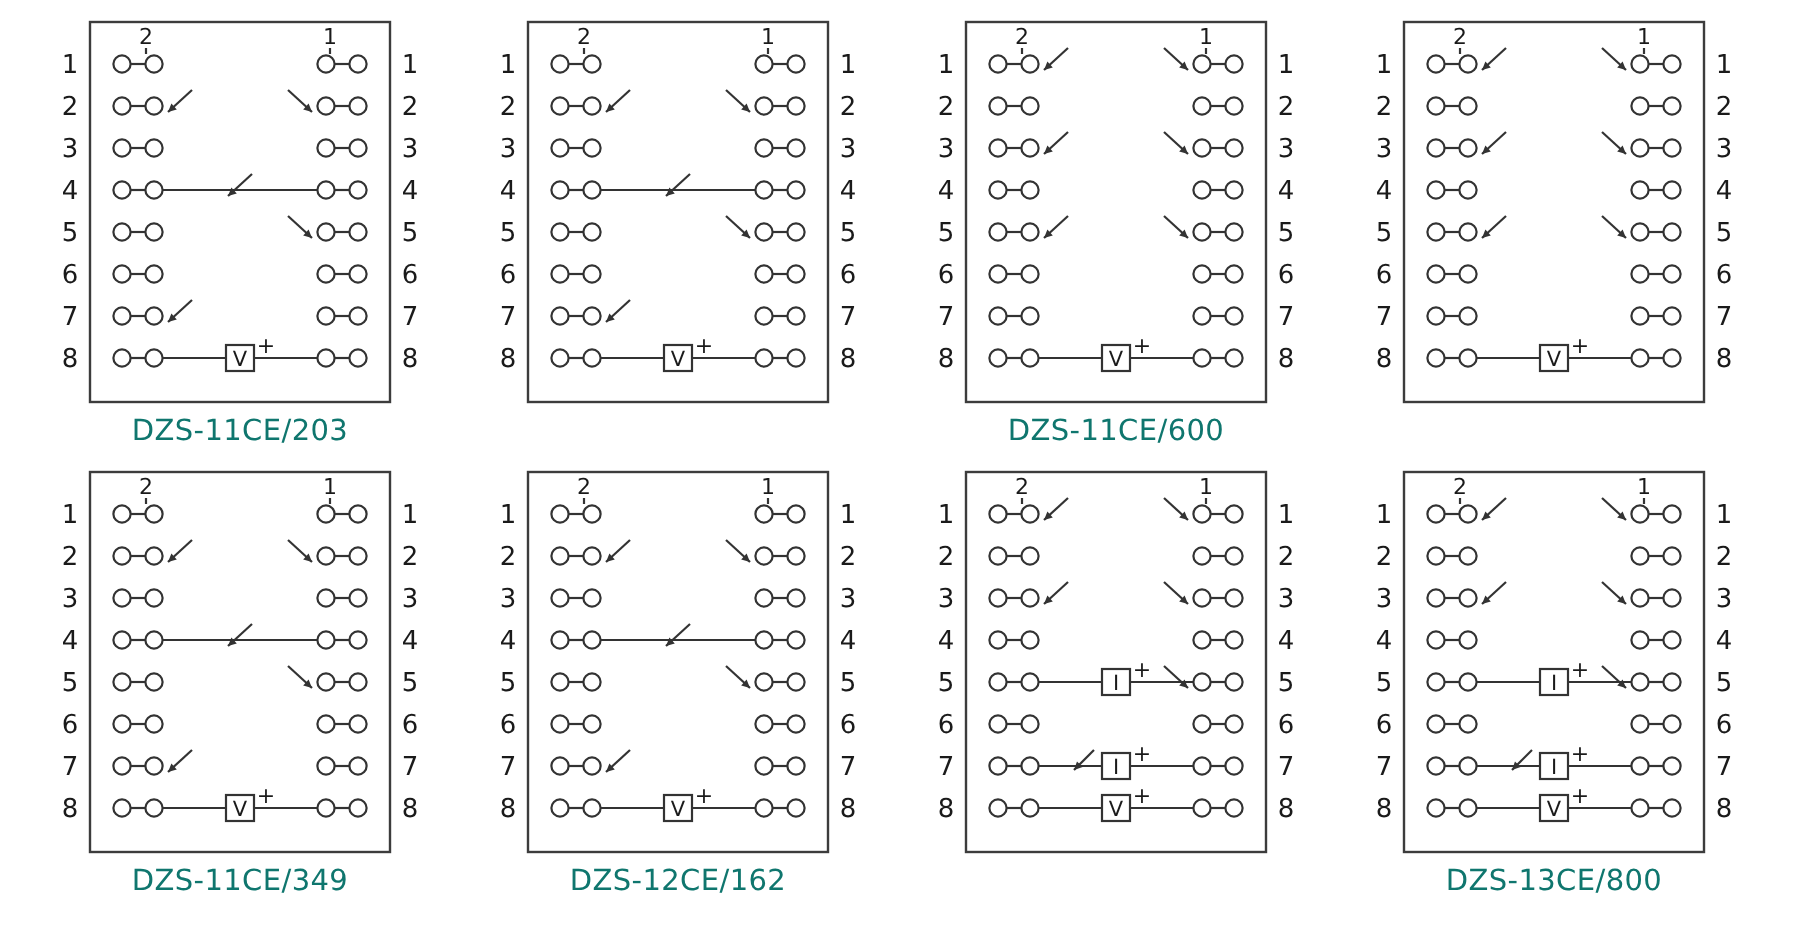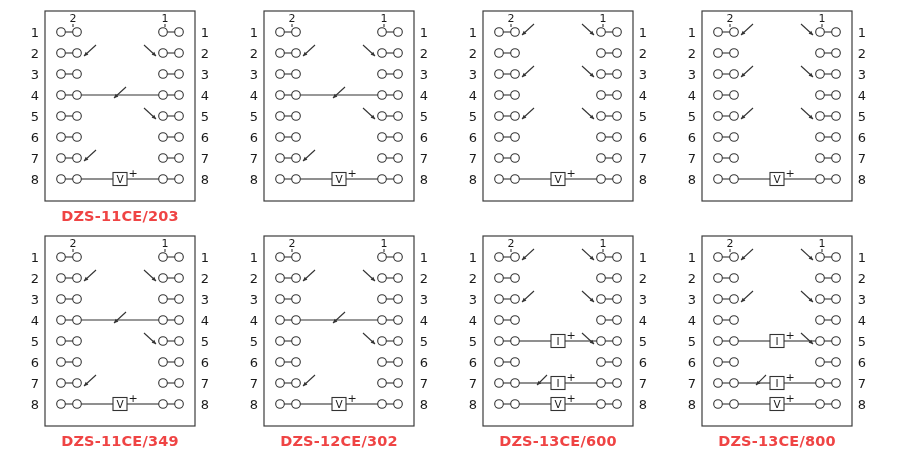--- a/index.html
+++ b/index.html
@@ -23,22 +23,22 @@
     column-gap: 29px;
     row-gap: 6px;
     justify-content: center;
   }
   figure.cell {
     margin: 0;
     text-align: center;
   }
   figcaption {
     font-size: 14.5px;
-    font-weight: 700;
-    color: #ef4444;
+    font-weight: 400;
+    color: #0f766e;
     letter-spacing: 0.2px;
     margin-top: -1px;
   }
   svg { display: block; }
   svg .w   { stroke: #333333; stroke-width: 1.1; fill: none; }
   svg .c   { stroke: #333333; stroke-width: 1.1; fill: #ffffff; }
   svg .box { stroke: #3c3c3c; stroke-width: 1.2; fill: none; }
   svg .dev { stroke: #333333; stroke-width: 1.1; fill: #ffffff; }
   svg .ah  { fill: #333333; stroke: none; }
   svg .t   { fill: #1a1a1a; font-family: "DejaVu Sans", "Liberation Sans", sans-serif; }
@@ -309,20 +309,21 @@
           <line x1="40.3" y1="174" x2="47.7" y2="174" class="w"></line>
           <circle cx="138" cy="174" r="4.3" class="c"></circle>
           <circle cx="154" cy="174" r="4.3" class="c"></circle>
           <line x1="142.3" y1="174" x2="149.7" y2="174" class="w"></line>
           <line x1="56.3" y1="174" x2="88" y2="174" class="w"></line>
           <line x1="102" y1="174" x2="133.7" y2="174" class="w"></line>
           <rect x="88" y="167.5" width="14" height="13" class="dev"></rect>
           <text x="95" y="177.8" font-size="10.5" text-anchor="middle" class="t">V</text>
           <text x="108" y="171.5" font-size="11" text-anchor="middle" class="t">+</text>
         </svg>
+        <figcaption>DZS-11CE/600</figcaption>
       </figure>
       <figure class="cell">
         <svg viewBox="0 0 190 204" width="190" height="204">
           <rect x="20" y="6" width="150" height="190" class="box"></rect>
           <text x="48" y="17" font-size="11" text-anchor="middle" class="t">2</text>
           <line x1="48" y1="19" x2="48" y2="22" class="w"></line>
           <text x="140" y="17" font-size="11" text-anchor="middle" class="t">1</text>
           <line x1="140" y1="19" x2="140" y2="22" class="w"></line>
           <text x="10" y="31.5" font-size="13" text-anchor="middle" class="t">1</text>
           <text x="180" y="31.5" font-size="13" text-anchor="middle" class="t">1</text>
@@ -578,21 +579,21 @@
           <line x1="40.3" y1="174" x2="47.7" y2="174" class="w"></line>
           <circle cx="138" cy="174" r="4.3" class="c"></circle>
           <circle cx="154" cy="174" r="4.3" class="c"></circle>
           <line x1="142.3" y1="174" x2="149.7" y2="174" class="w"></line>
           <line x1="56.3" y1="174" x2="88" y2="174" class="w"></line>
           <line x1="102" y1="174" x2="133.7" y2="174" class="w"></line>
           <rect x="88" y="167.5" width="14" height="13" class="dev"></rect>
           <text x="95" y="177.8" font-size="10.5" text-anchor="middle" class="t">V</text>
           <text x="108" y="171.5" font-size="11" text-anchor="middle" class="t">+</text>
         </svg>
-        <figcaption>DZS-12CE/302</figcaption>
+        <figcaption>DZS-12CE/162</figcaption>
       </figure>
       <figure class="cell">
         <svg viewBox="0 0 190 204" width="190" height="204">
           <rect x="20" y="6" width="150" height="190" class="box"></rect>
           <text x="48" y="17" font-size="11" text-anchor="middle" class="t">2</text>
           <line x1="48" y1="19" x2="48" y2="22" class="w"></line>
           <text x="140" y="17" font-size="11" text-anchor="middle" class="t">1</text>
           <line x1="140" y1="19" x2="140" y2="22" class="w"></line>
           <text x="10" y="31.5" font-size="13" text-anchor="middle" class="t">1</text>
           <text x="180" y="31.5" font-size="13" text-anchor="middle" class="t">1</text>
@@ -679,21 +680,20 @@
           <line x1="40.3" y1="174" x2="47.7" y2="174" class="w"></line>
           <circle cx="138" cy="174" r="4.3" class="c"></circle>
           <circle cx="154" cy="174" r="4.3" class="c"></circle>
           <line x1="142.3" y1="174" x2="149.7" y2="174" class="w"></line>
           <line x1="56.3" y1="174" x2="88" y2="174" class="w"></line>
           <line x1="102" y1="174" x2="133.7" y2="174" class="w"></line>
           <rect x="88" y="167.5" width="14" height="13" class="dev"></rect>
           <text x="95" y="177.8" font-size="10.5" text-anchor="middle" class="t">V</text>
           <text x="108" y="171.5" font-size="11" text-anchor="middle" class="t">+</text>
         </svg>
-        <figcaption>DZS-13CE/600</figcaption>
       </figure>
       <figure class="cell">
         <svg viewBox="0 0 190 204" width="190" height="204">
           <rect x="20" y="6" width="150" height="190" class="box"></rect>
           <text x="48" y="17" font-size="11" text-anchor="middle" class="t">2</text>
           <line x1="48" y1="19" x2="48" y2="22" class="w"></line>
           <text x="140" y="17" font-size="11" text-anchor="middle" class="t">1</text>
           <line x1="140" y1="19" x2="140" y2="22" class="w"></line>
           <text x="10" y="31.5" font-size="13" text-anchor="middle" class="t">1</text>
           <text x="180" y="31.5" font-size="13" text-anchor="middle" class="t">1</text>

